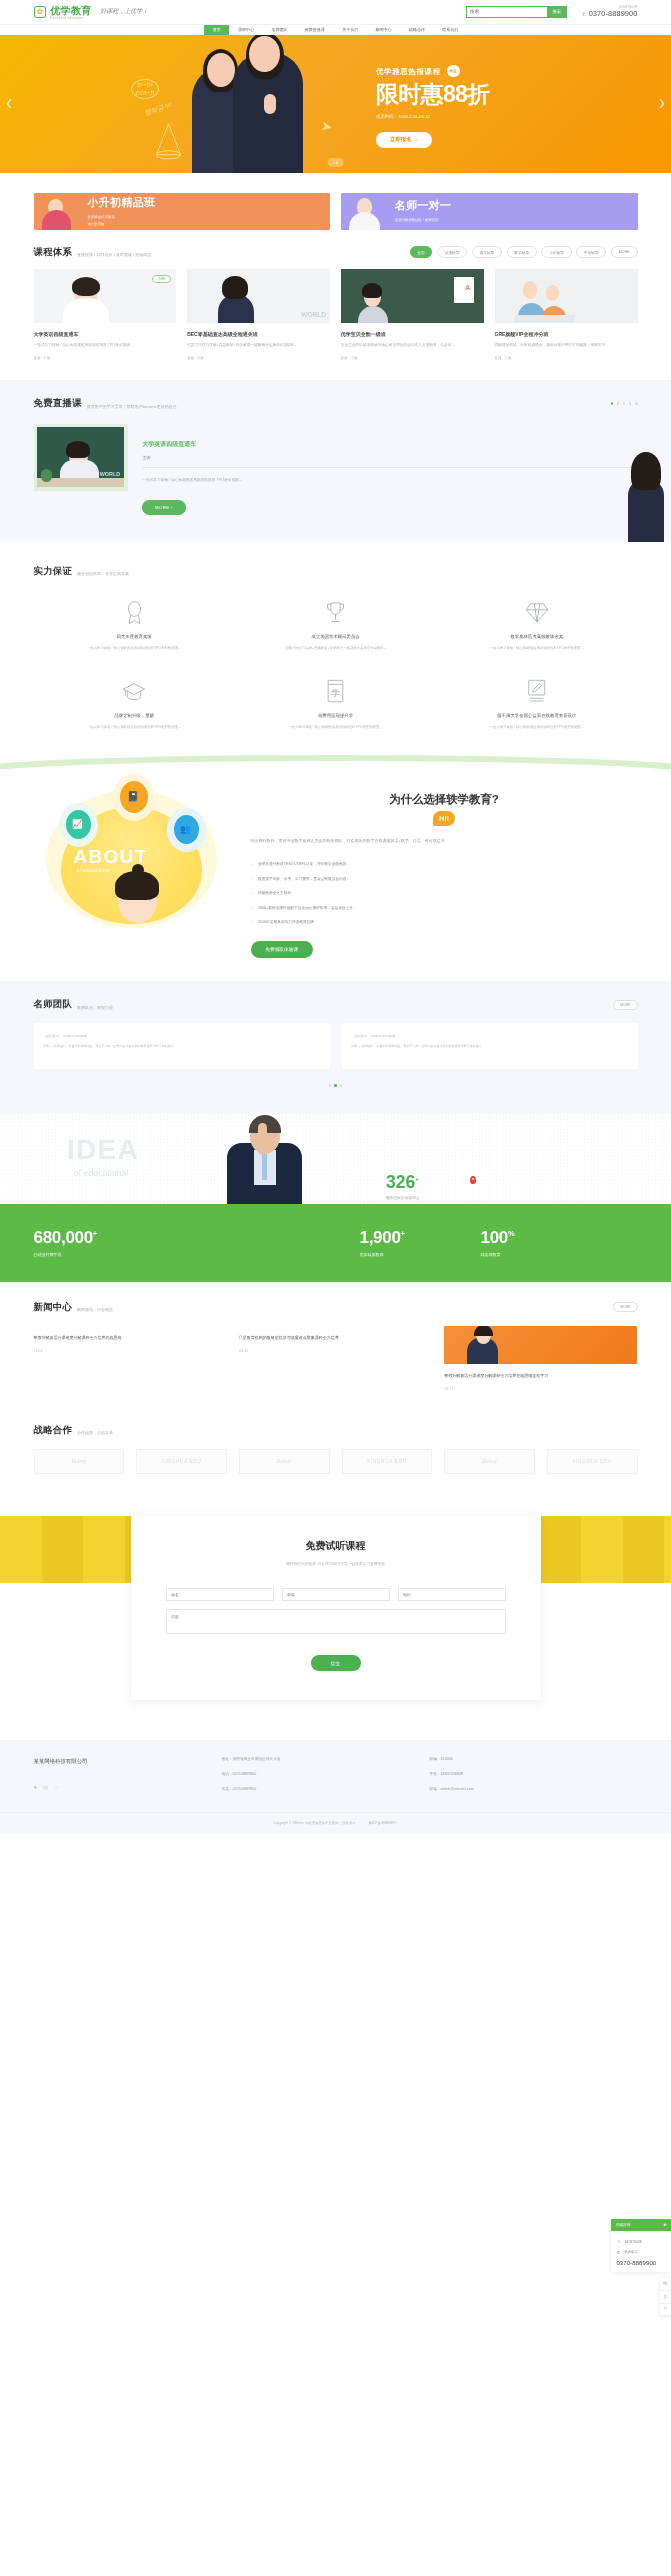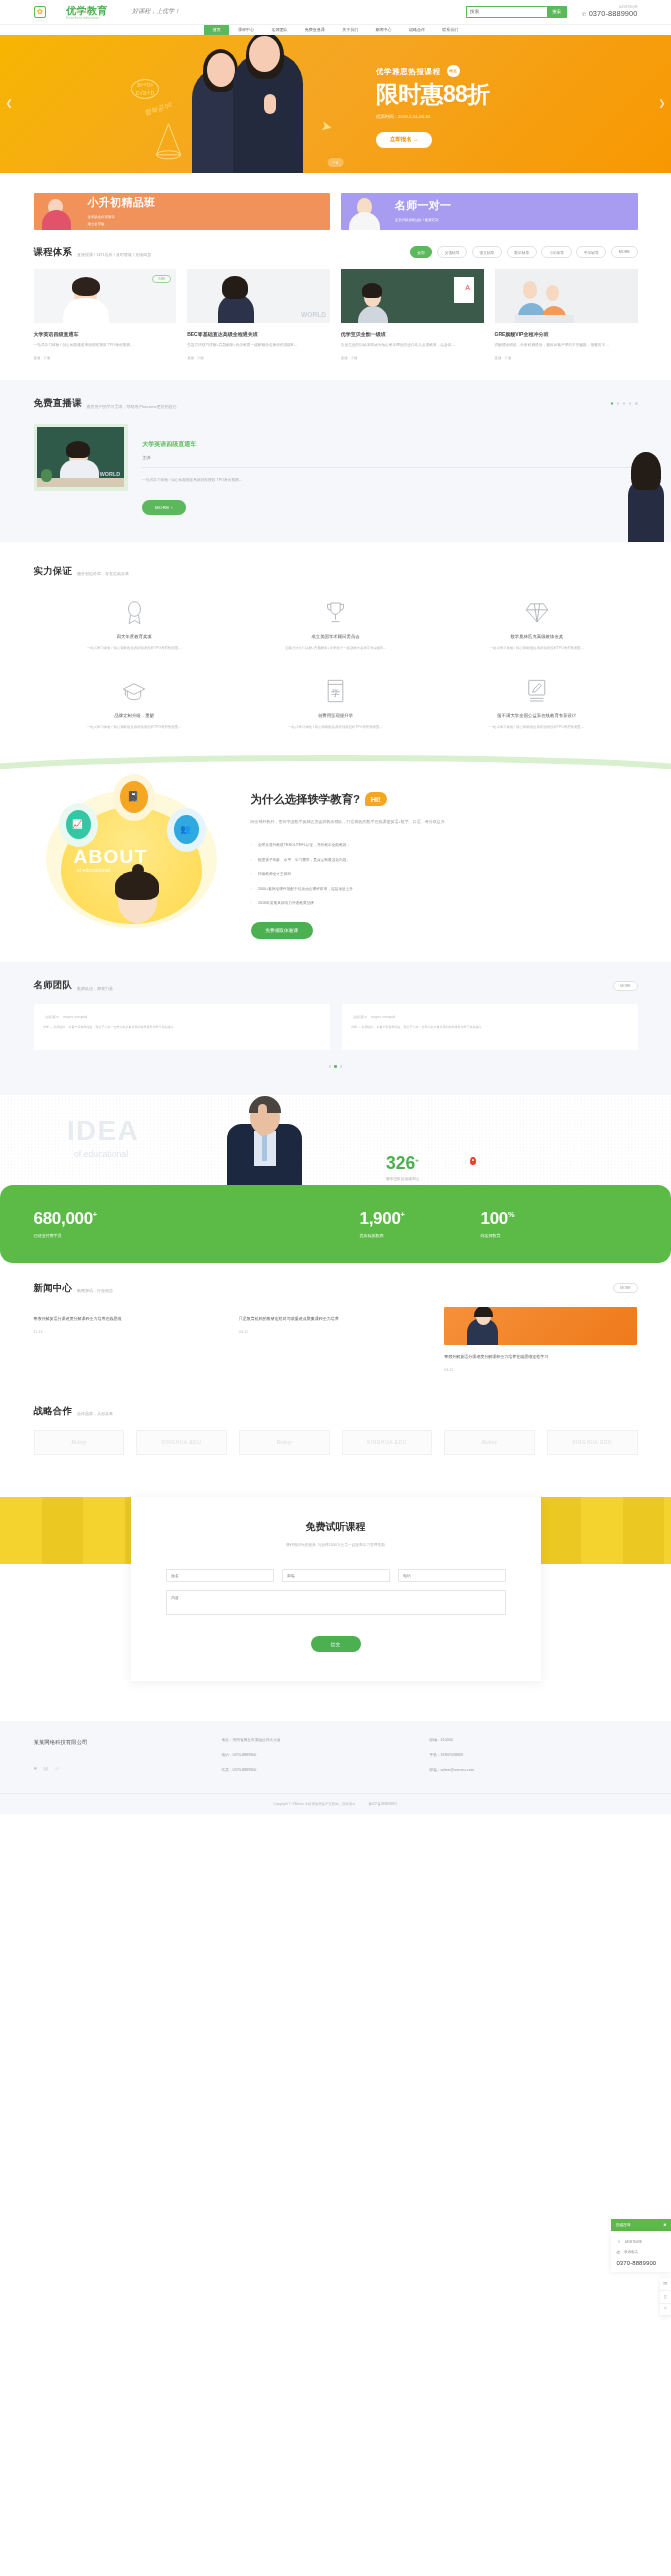--- a/index.html
+++ b/index.html
@@ -6,21 +6,21 @@
   html,body { width:671px; }
   body {
     font-family:"Liberation Sans","DejaVu Sans",sans-serif;
     background:#ffffff; color:#333; font-size:8px;
     width:671px; overflow-x:hidden;
   }
   .wrap { width:604px; margin:0 auto; position:relative; }
 
   
   .topbar { height:24px; background:#fff; display:flex; align-items:center; }
-  .logo-box { display:flex; align-items:center; gap:20px; }
+  .logo-box { display:flex; align-items:center; gap:4px; }
   .logo-mark {
     width:12.8px; height:12.8px; border:1.3px solid #5cb85c; border-radius:2px;
     position:relative; display:flex; align-items:center; justify-content:center;
     background:#fff;
   }
   .logo-mark:after{
     content:"✿"; font-size:7.4px; color:#f0ad2e; line-height:1;
   }
   .logo-cn { font-size:10px; font-weight:bold; color:#4caf50; letter-spacing:0.3px;
     font-family:"DejaVu Sans",sans-serif; }
@@ -172,21 +172,21 @@
   .bub{position:absolute;border-radius:50%;display:flex;align-items:center;justify-content:center;color:#fff;}
   .bub-o{width:28px;height:32px;background:#f5a623;left:86px;top:5.4px;font-size:10px;}
   .bub-g{width:25.5px;height:29.5px;background:#35c6a5;left:32px;top:34px;font-size:8.7px;}
   .bub-b{width:25.5px;height:29.5px;background:#30a9e0;left:140px;top:39px;font-size:8.7px;}
   .bub-halo{position:absolute;border-radius:50%;background:#eef8ec;}
   .kid{position:absolute;left:79px;top:94px;width:50px;height:55px;}
   .kid-face{position:absolute;left:5.4px;top:10.7px;width:39px;height:43px;border-radius:50%;background:#fadfc8;}
   .kid-hair{position:absolute;left:2.7px;top:1.3px;width:44px;height:29.5px;border-radius:50% 50% 30% 30%;background:#2a2018;}
   .kid-bun{position:absolute;left:19px;top:-5.4px;width:12px;height:12px;border-radius:50%;background:#2a2018;}
   .why-txt{flex:1;padding-top:16px;}
-  .why-title{font-size:11.4px;font-weight:bold;color:#333;display:flex;align-items:center;gap:4.7px;}
+  .why-title{font-size:11.4px;font-weight:bold;color:#333;display:flex;align-items:center;gap:4.7px;flex-direction:column;}
   .hi-bub{background:#f5a623;color:#fff;border-radius:8px 8px 8px 2px;font-size:7.4px;
           padding:2.7px 6px;font-weight:bold;position:relative;}
   .why-lead{font-size:4px;color:#999;line-height:2.4;margin-top:10.7px;}
   .why-list{margin-top:12px;list-style:none;}
   .why-list li{font-size:3.7px;color:#888;line-height:1;padding:5.4px 0 5.4px 7.4px;position:relative;}
   .why-list li:before{content:"◦";position:absolute;left:0;top:4.7px;color:#bbb;font-size:4.7px;}
   .why-btn{margin-top:10.7px;display:inline-block;background:#4caf50;color:#fff;border-radius:10.7px;
            font-size:4.7px;padding:5.4px 14.8px;}
 
   
@@ -215,21 +215,21 @@
   .man-shirt{position:absolute;left:32px;top:36px;width:21.5px;height:35px;background:#dfe8f2;}
   .man-tie{position:absolute;left:40px;top:39px;width:5.4px;height:27px;background:#a8c4e0;}
   .man-arm{position:absolute;left:36px;top:9.4px;width:8.7px;height:32px;background:#e8bfa0;border-radius:4.7px;}
   .stat326{position:absolute;left:386px;top:58px;}
   .s326{color:#4caf50;font-size:17.5px;font-weight:bold;}
   .s326 sup{font-size:6px;}
   .s326lbl{font-size:3.7px;color:#aaa;margin-top:2.7px;}
   .pin{position:absolute;left:470px;top:62px;width:6px;height:8.7px;background:#e8412c;
        border-radius:50% 50% 50% 50%/60% 60% 40% 40%;}
   .pin:after{content:"";position:absolute;left:2px;top:2.3px;width:2px;height:2px;border-radius:50%;background:#fff;}
-  .greenband{position:absolute;left:0;bottom:0;width:671px;height:78px;background:#5cba47;border-radius:13px;}
+  .greenband{position:absolute;left:0;bottom:0;width:671px;height:78px;background:#5cba47;}
   .gb-inner{width:604px;margin:0 auto;display:flex;padding-top:24px;}
   .gb-item{color:#fff;}
   .gb-n{font-size:17px;font-weight:bold;letter-spacing:-0.3px;}
   .gb-n sup{font-size:7.4px;}
   .gb-l{font-size:4px;margin-top:4.7px;opacity:.95;}
 
   
   .news{padding:19px 0 23px;}
   .ngrid{display:flex;gap:12px;margin-top:12px;}
   .ncard{flex:1;}

